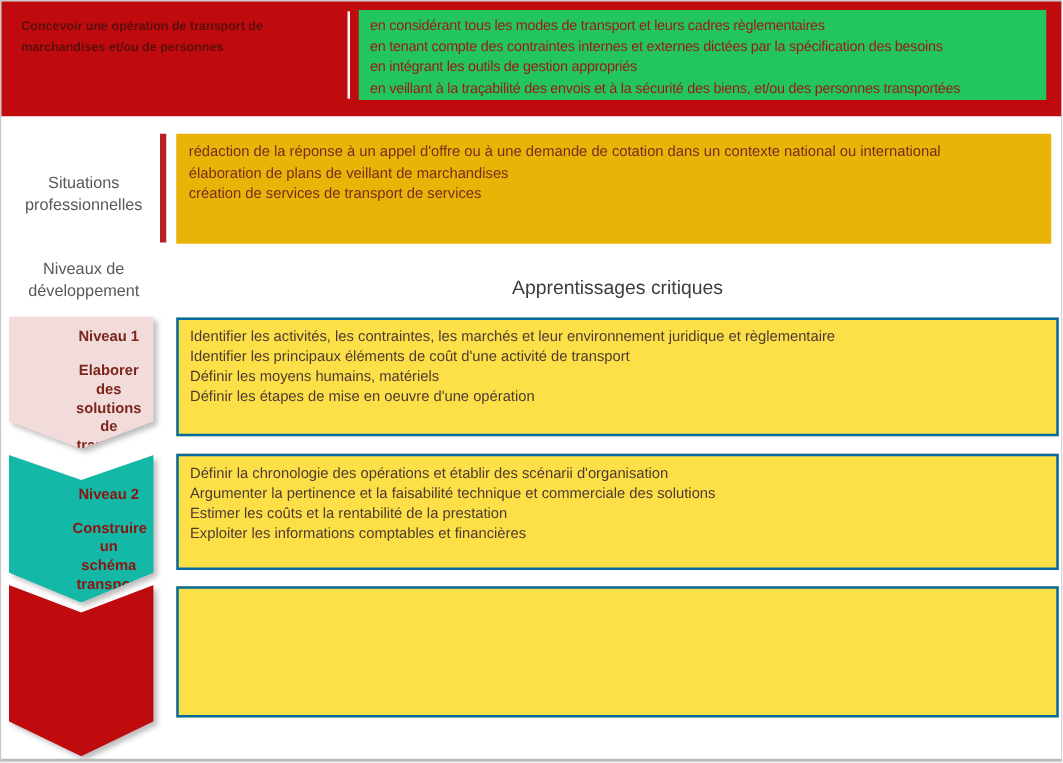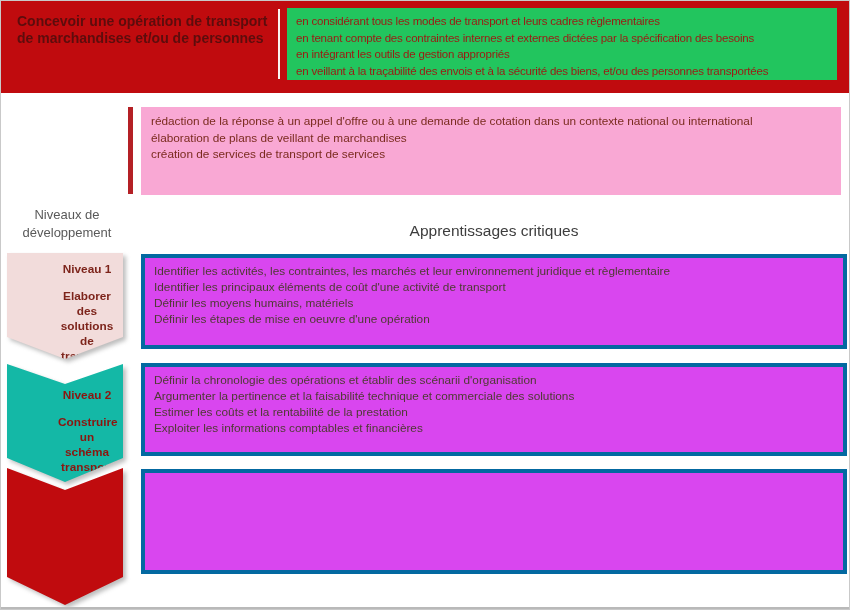--- a/index.html
+++ b/index.html
@@ -14,21 +14,21 @@
   }
 
   
   .top-band {
     position: absolute; left: 0; top: 0;
     width: 850px; height: 92px;
     background: #c00b0e;
   }
   .top-title {
     position: absolute; left: 16px; top: 12px; width: 252px;
-    font-size: 14px; font-weight: bold; line-height: 17px;
+    font-size: 10px; font-weight: bold; line-height: 17px;
     color: #5c0d0d;
   }
   .top-divider {
     position: absolute; left: 277px; top: 8px;
     width: 2px; height: 70px;
     background: #fbf3f1;
   }
   .top-conditions {
     position: absolute; left: 286px; top: 7px;
     width: 550px; height: 72px;
@@ -49,21 +49,21 @@
 
   
   .situations-bar {
     position: absolute; left: 127px; top: 106px;
     width: 5px; height: 87px;
     background: #b42025;
   }
   .situations-box {
     position: absolute; left: 140px; top: 106px;
     width: 700px; height: 88px;
-    background: #f9a8d4;
+    background: #eab308;
     padding: 6px 10px;
     font-size: 11.8px; line-height: 16.5px;
     color: #7a2b1e;
   }
 
   
   .apprentissages-title {
     position: absolute; left: 140px; top: 221px; width: 706px;
     text-align: center;
     font-size: 15.5px; color: #3d3d3d;
@@ -99,22 +99,22 @@
   .chev-2 .chev-name { padding-top: 24px; color: #8c150f; }
   .chev-desc {
     margin-top: 13px; padding: 0 7px;
     font-size: 11.8px; font-weight: bold; line-height: 15px; color: #7d241b;
   }
   .chev-2 .chev-desc { color: #8c150f; }
 
   
   .learn-box {
     position: absolute; left: 140px; width: 706px;
-    background: #d946ef;
-    border: 4px solid #0369a1;
+    background: #fde047;
+    border: 2px solid #0369a1;
     padding: 5px 9px;
     font-size: 11.8px; line-height: 16px;
     color: #4e3a33;
   }
   .learn-box-1 { top: 253px; height: 95px; }
   .learn-box-2 { top: 362px; height: 93px; }
   .learn-box-3 { top: 468px; height: 105px; }
 
   .bottom-line {
     position: absolute; left: 0; top: 606px;
@@ -130,20 +130,21 @@
     <div class="top-title">Concevoir une opération de transport de marchandises et/ou de personnes</div>
     <div class="top-divider"></div>
     <div class="top-conditions">
       <div>en considérant tous les modes de transport et leurs cadres règlementaires</div>
       <div>en tenant compte des contraintes internes et externes dictées par la spécification des besoins</div>
       <div>en intégrant les outils de gestion appropriés</div>
       <div>en veillant à la traçabilité des envois et à la sécurité des biens, et/ou des personnes transportées</div>
     </div>
   </div>
 
+  <div class="side-label label-situations">Situations professionnelles</div>
   <div class="situations-bar"></div>
   <div class="situations-box">
     <div>rédaction de la réponse à un appel d'offre ou à une demande de cotation dans un contexte national ou international</div>
     <div>élaboration de plans de veillant de marchandises</div>
     <div>création de services de transport de services</div>
   </div>
 
   <div class="side-label label-niveaux">Niveaux de développement</div>
   <div class="apprentissages-title">Apprentissages critiques</div>
 

